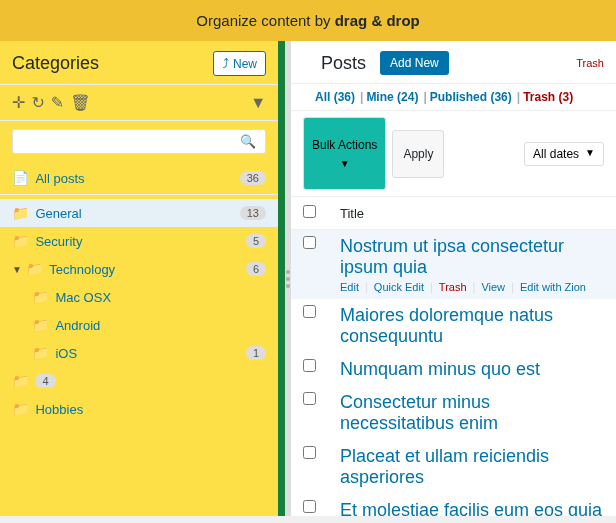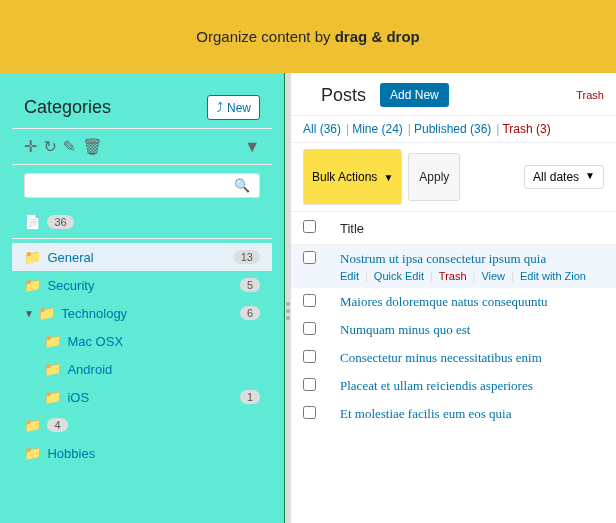--- a/index.html
+++ b/index.html
@@ -8,40 +8,40 @@
       font-size: 13px;
       background: #f0f0f1;
       width: 616px;
       height: 523px;
       overflow: hidden;
     }
 
     .top-banner {
       background: #f0c033;
       text-align: center;
-      padding: 28px;
+      padding: 12px;
       font-size: 15px;
       color: #23282d;
     }
     .top-banner b { font-weight: 800; }
 
     .main-layout {
       display: flex;
       height: calc(523px - 48px);
       background: #f0f0f1;
     }
 
     
     .sidebar {
       width: 285px;
       min-width: 285px;
-      background: #5eead4;
-      border-right: 1px solid #15803d;
+      background: #fde047;
+      border-right: 7px solid #15803d;
       overflow-y: auto;
-      padding: 12px;
+      padding: 0;
     }
 
     .sidebar-header {
       display: flex;
       align-items: center;
       justify-content: space-between;
       padding: 10px 12px 8px 12px;
       border-bottom: 1px solid #eee;
     }
 
@@ -183,47 +183,49 @@
       padding: 5px 10px;
       border-radius: 3px;
       font-size: 12px;
       cursor: pointer;
     }
 
     .filter-bar {
       display: flex;
       align-items: center;
       gap: 0;
-      padding: 6px 12px;
+      padding: 6px 24px;
       font-size: 12px;
       color: #555;
       border-bottom: 1px solid #eee;
       flex-wrap: wrap;
+      font-weight: bold;
     }
     .filter-link { color: #0073aa; text-decoration: none; margin-right: 2px; }
     .filter-sep { margin: 0 3px; color: #aaa; }
 
     .toolbar-bar {
       display: flex;
       align-items: center;
       gap: 6px;
       padding: 6px 12px;
       border-bottom: 1px solid #eee;
     }
 
     .bulk-actions-select {
       display: flex;
       align-items: center;
       border: 1px solid #ddd;
       border-radius: 3px;
-      background: #fde047;
+      background: #14b8a6;
       padding: 20px 8px;
       font-size: 12px;
       cursor: pointer;
       gap: 6px;
+      flex-direction: column;
     }
 
     .apply-btn {
       background: #f7f7f7;
       border: 1px solid #ddd;
       border-radius: 3px;
       padding: 16px 10px;
       font-size: 12px;
       cursor: pointer;
       color: #23282d;
@@ -257,23 +259,22 @@
     }
     .posts-table td {
       padding: 6px 12px;
       vertical-align: top;
     }
     .posts-table tr.post-row-hover { background: #f0f6fb; }
 
     .post-title-link {
       color: #0073aa;
       text-decoration: none;
-      font-size: 13px;
+      font-size: 18px;
       display: block;
-      font-family: Liberation Serif, serif;
     }
 
     .post-actions {
       display: flex;
       gap: 6px;
       margin-top: 3px;
       font-size: 11px;
     }
     .post-action-link {
       color: #0073aa;
@@ -317,20 +318,21 @@
       <span title="Expand" style="margin-left:auto;">▼</span>
     </div>
 
     <div class="sidebar-search">
       <input type="text" placeholder="" style="">
       <span class="search-icon">🔍</span>
     </div>
 
     <div class="all-posts-item">
       <span class="all-posts-icon">📄</span>
+      <span class="all-posts-label">All posts</span>
       <span class="cat-count">36</span>
     </div>
 
     <ul class="category-list">
 
       <li class="cat-item active" style="padding-left:12px;">
         <span class="cat-icon">📁</span>
         <span class="cat-label">General</span>
         <span class="cat-count">13</span>
       </li>

